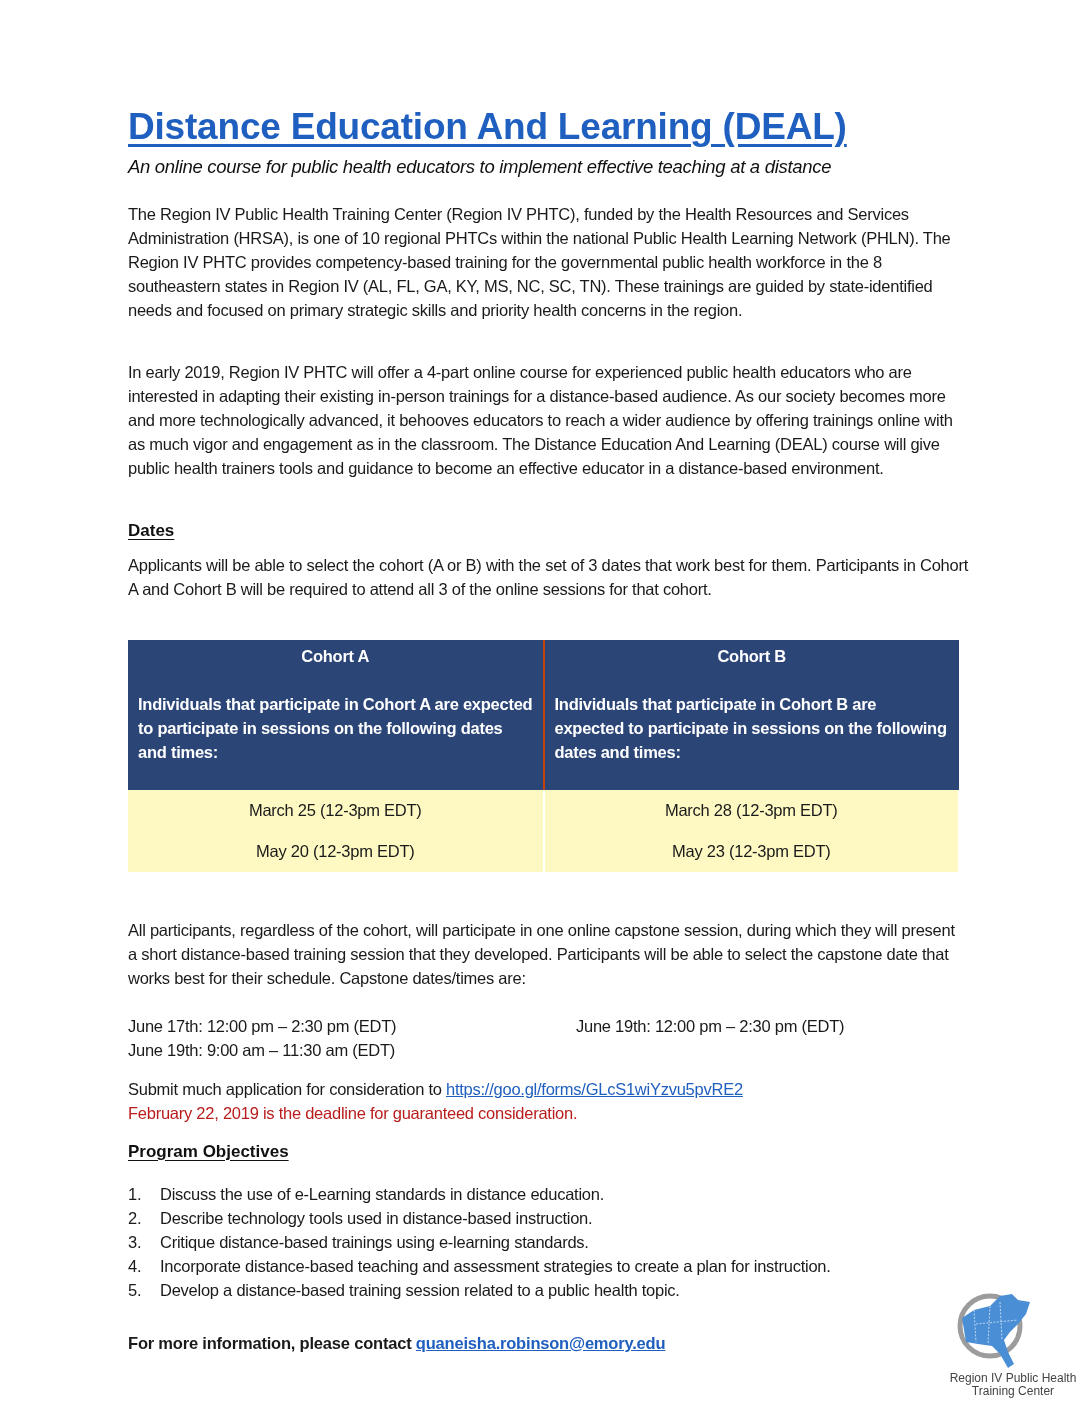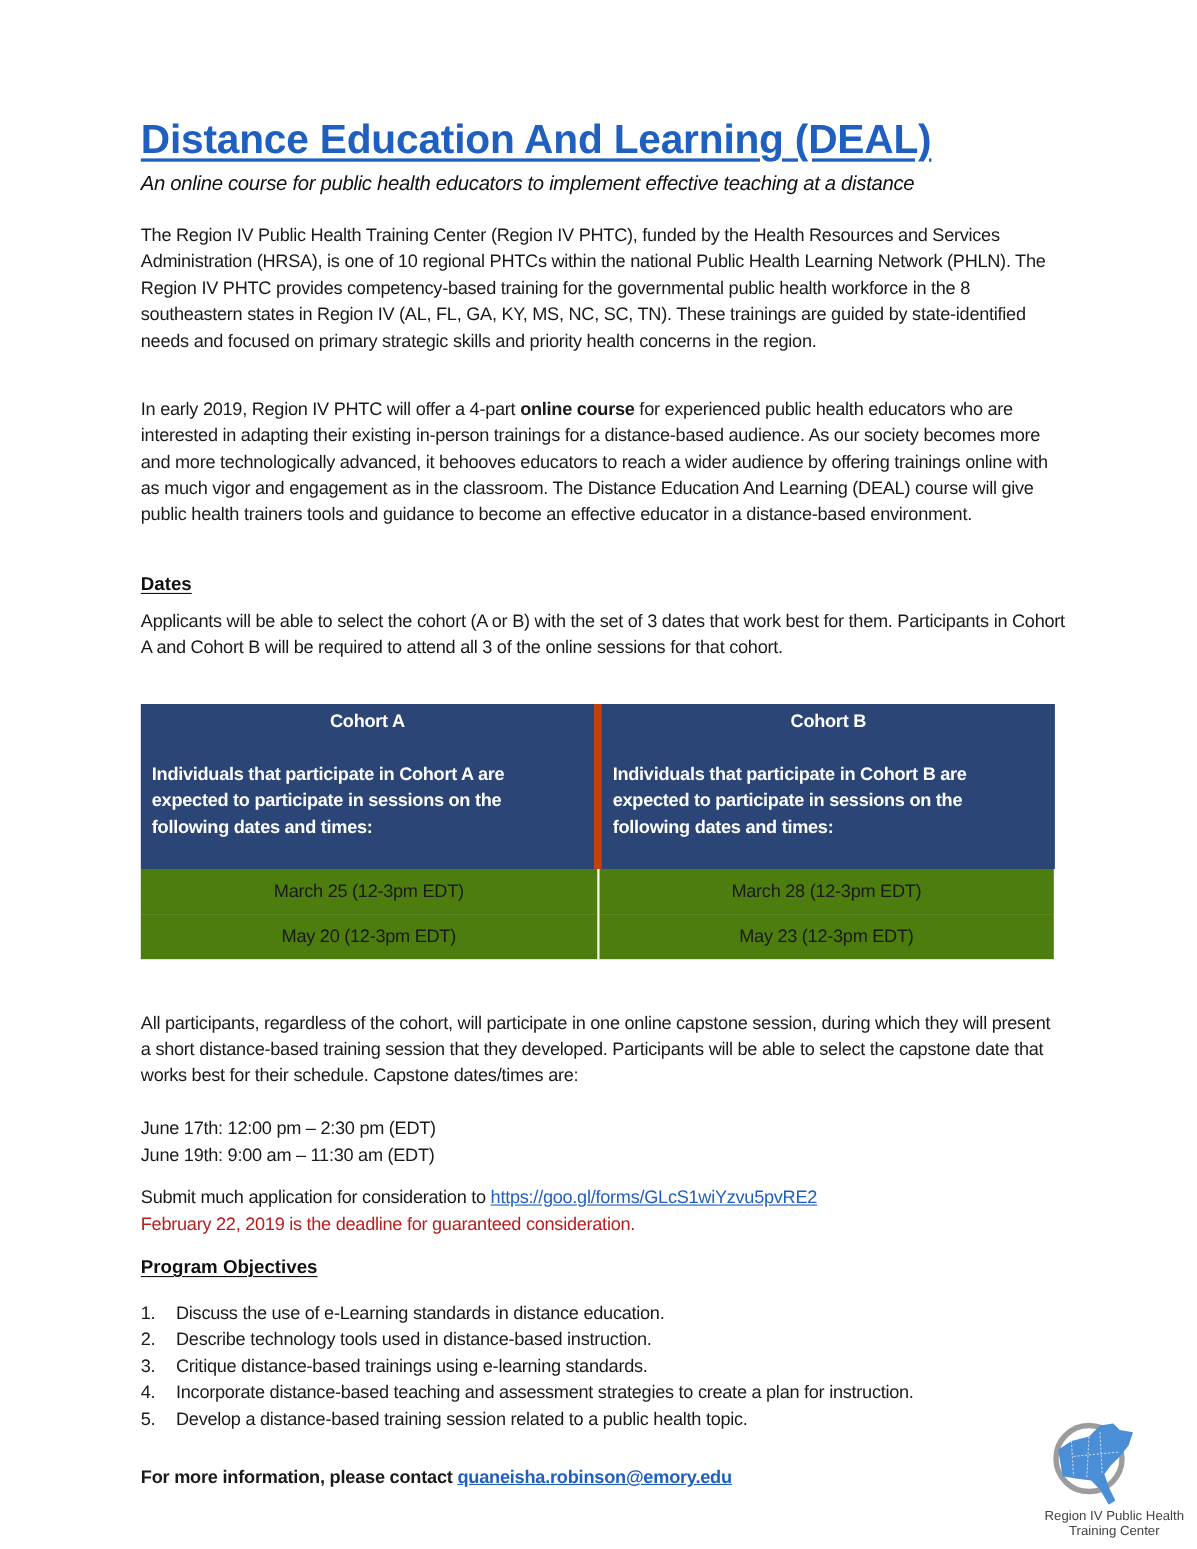--- a/index.html
+++ b/index.html
@@ -17,42 +17,42 @@
   }
   .subtitle {
     position: absolute; top: 156px; left: 0;
     font-size: 18.5px; font-style: italic; color: #111; white-space: nowrap;
     letter-spacing: -0.3px;
   }
   .para {
     position: absolute; left: 0; width: 840px;
     font-size: 16.5px; line-height: 24px; color: #1a1a1a; letter-spacing: -0.25px;
   }
-  .para b { font-weight: bold; }
+  .para b { font-weight: normal; }
   .h2 {
     position: absolute; left: 0; font-size: 17px; font-weight: bold;
     text-decoration: underline; text-underline-offset: 3px; color: #111;
   }
   table.cohorts {
     position: absolute; top: 640px; left: 0; width: 832px;
     border-collapse: collapse; font-size: 16.5px; letter-spacing: -0.25px;
   }
   table.cohorts th {
     background: #2b4577; color: #fff; font-weight: bold; text-align: left;
     vertical-align: top; padding: 4px 10px 26px 10px; width: 50%;
-    border-right: 7px solid #c2410c; line-height: 24px;
+    border-right: 2px solid #c2410c; line-height: 24px;
   }
   table.cohorts th:last-child { border-right: none; }
   table.cohorts th .ch { display: block; text-align: center; margin-bottom: 24px; }
   table.cohorts td {
     text-align: center; height: 41px; padding: 0; line-height: 41px;
     border-right: 2px solid #ffffff;
   }
   table.cohorts td:last-child { border-right: none; }
-  table.cohorts tr.alt td { background: #4d7c0f; border-right: 2px solid #ffffff; }
+  table.cohorts tr.alt td { background: #fef9c3; border-right: 2px solid #ffffff; }
   .caps-col {
     position: absolute; font-size: 16.5px; line-height: 24px; letter-spacing: -0.25px; white-space: nowrap;
   }
   .link { color: #1f5fbf; text-decoration: underline; }
   .red { color: #b91c1c; }
   ol.objectives {
     position: absolute; top: 1182px; left: 0; margin: 0; padding: 0; list-style: none;
     font-size: 16.5px; line-height: 24px; letter-spacing: -0.25px;
   }
   ol.objectives li { display: flex; }
@@ -108,20 +108,21 @@
     </tbody>
   </table>
 
   <div class="para" style="top:918px;">All participants, regardless of the cohort, will participate in one online capstone session, during which they will present a short distance-based training session that they developed.  Participants will be able to select the capstone date that works best for their schedule.  Capstone dates/times are:</div>
 
   <div class="caps-col" style="top:1014px; left:0;">
     <div>June 17th:  12:00 pm – 2:30 pm (EDT)</div>
     <div>June 19th:  9:00 am – 11:30 am (EDT)</div>
   </div>
   <div class="caps-col" style="top:1014px; left:448px;">
+    <div>June 19th:  12:00 pm – 2:30 pm (EDT)</div>
   </div>
 
   <div class="para" style="top:1077px;">
     <span>Submit much application for consideration to </span><a class="link">https://goo.gl/forms/GLcS1wiYzvu5pvRE2</a><br>
     <span class="red">February 22, 2019 is the deadline for guaranteed consideration.</span>
   </div>
 
   <div class="h2" style="top:1142px;">Program Objectives</div>
 
   <ol class="objectives">

